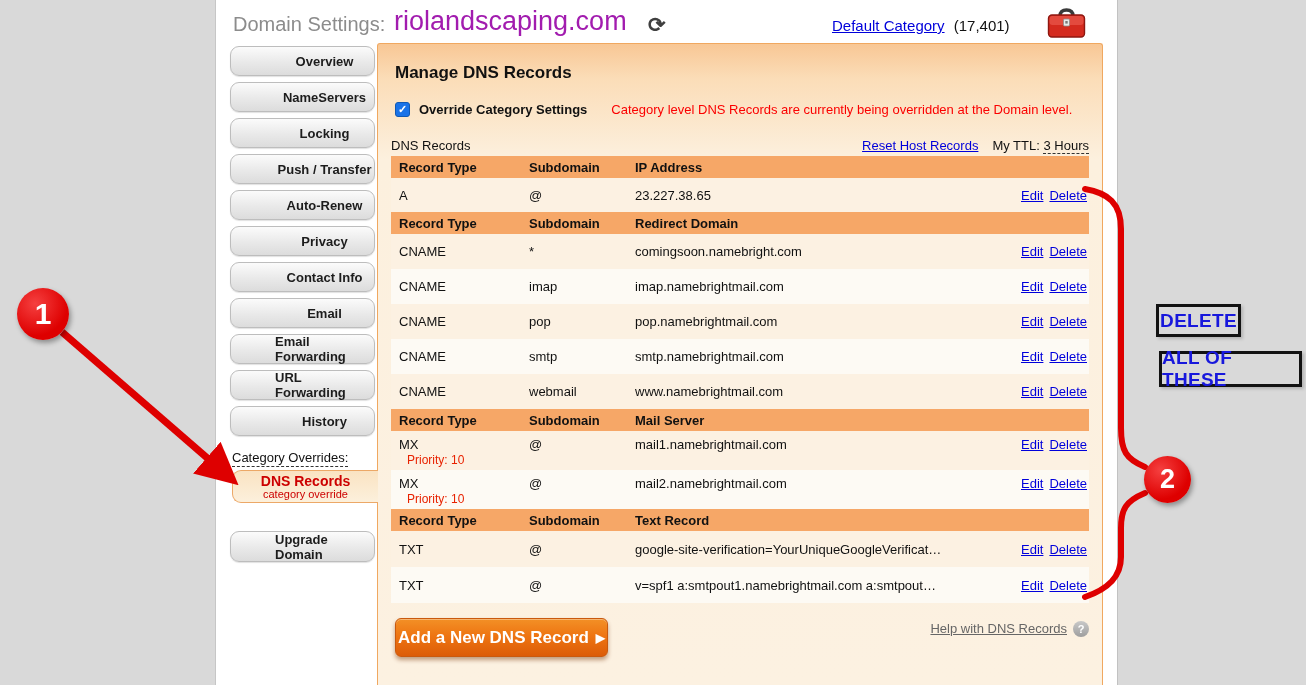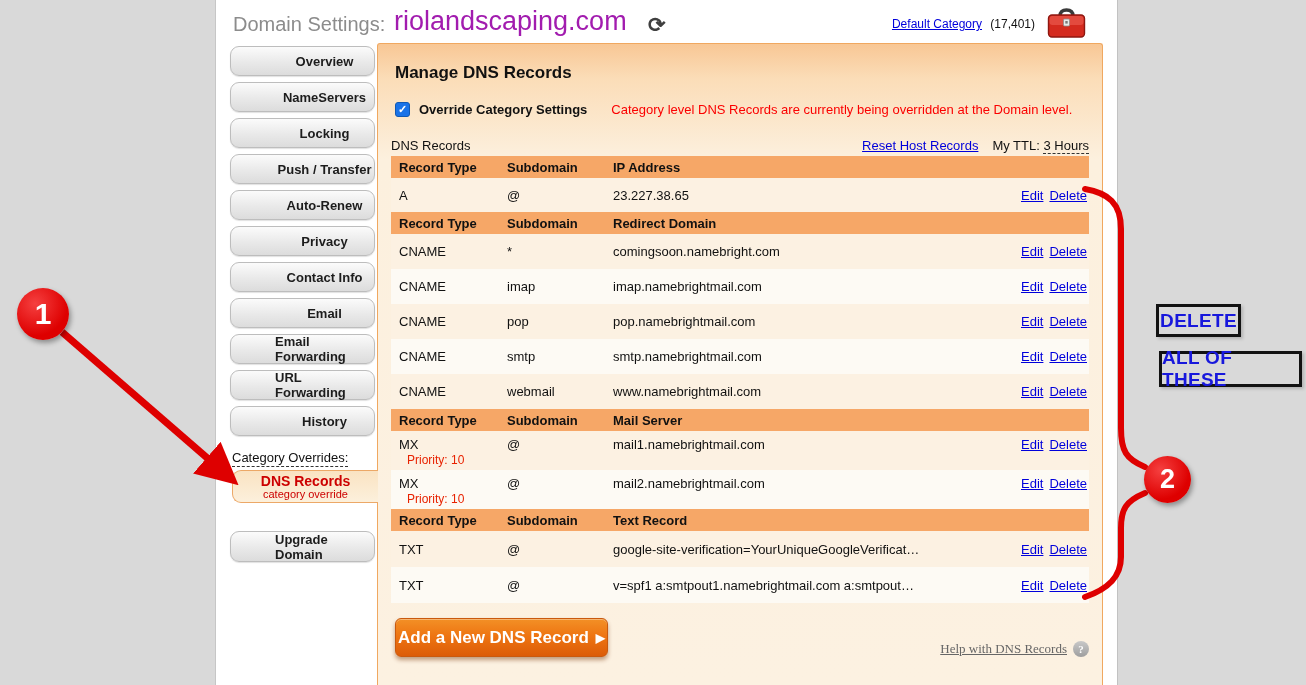--- a/index.html
+++ b/index.html
@@ -8,21 +8,21 @@
   #page { position:absolute; inset:0; width:1306px; height:685px; }
 
   
   .card { position:absolute; left:215px; top:0; width:903px; height:685px;
           background:#FFFFFF; border-left:1px solid #C6C6C6; border-right:1px solid #C2C2C2; }
 
   
   .hdr-title { position:absolute; left:233px; top:13px; font-size:20px; color:#8C8C8C; }
   .hdr-domain { position:absolute; left:394px; top:6px; font-size:27px; color:#a21caf; }
   .refresh { position:absolute; left:648px; top:13px; font-size:21px; font-weight:bold; color:#3F3F3F; cursor:pointer; }
-  .hdr-right { position:absolute; left:876px; top:17px; width:175px; font-size:12px; color:#111; white-space:nowrap;text-align:center; }
+  .hdr-right { position:absolute; left:832px; top:17px; width:175px; font-size:15px; color:#111; white-space:nowrap;text-align:center; }
   .hdr-right .link { margin-right:5px; }
   .toolbox { position:absolute; left:1047px; top:7px; width:39px; height:32px; cursor:pointer; }
 
   .link { color:#0000DB; text-decoration:underline; cursor:pointer; }
 
   
   .sidenav { position:absolute; left:230px; top:46px; width:145px; }
   .side-btn { height:30px; margin-bottom:6px; border:1px solid #BDBDBD; border-radius:9px;
               background:linear-gradient(#FBFBFB,#E9E9E9 55%,#DCDCDC);
               display:flex; align-items:center; justify-content:center;
@@ -56,36 +56,36 @@
   .ttl-group { margin-left:14px; white-space:nowrap; }
   .ttl-val { border-bottom:1px dashed #333; cursor:pointer; }
 
   
   .dns-table { position:absolute; left:391px; top:156px; width:698px; font-size:13px; color:#111; }
   .thead { height:22px; background:#F6A767; display:flex; align-items:center; font-weight:bold; }
   .row { display:flex; align-items:center; }
   .row.shade-a { background:#FCF1E2; }
   .row.shade-b { background:#FDFAF4; }
   .row.two { align-items:flex-start; padding-top:6px; }
-  .c-type { width:116px; padding-left:8px; }
+  .c-type { width:138px; padding-left:8px; }
   .c-sub  { width:106px; }
   .c-val  { flex:1; padding-right:8px; overflow:hidden; white-space:nowrap; }
   .c-act  { width:92px; text-align:right; padding-right:2px; white-space:nowrap; }
   .c-act .link { margin-left:6px; }
   .priority { color:#E82200; font-size:12px; margin:1px 0 0 8px; }
 
   
   .foot { position:absolute; left:395px; top:618px; width:694px; display:flex; justify-content:space-between; }
   .add-btn { width:213px; height:39px; border:1px solid #C9590E; border-radius:6px;
              background:linear-gradient(#F39026,#EE7512 45%,#DC5C08);
              color:#fff; font-size:17px; font-weight:bold;
              display:flex; align-items:center; justify-content:center; cursor:pointer;
              box-shadow:0 3px 4px rgba(120,50,0,0.45), inset 0 1px 0 rgba(255,255,255,0.35); }
   .add-btn .arr { font-size:12px; margin-left:7px; }
-  .help-group { display:flex; align-items:flex-end; margin-top:3px; font-size:13px;font-family:Liberation Serif, serif; }
+  .help-group { display:flex; align-items:flex-start; margin-top:3px; font-size:13px; }
   .help-link { color:#666; text-decoration:underline; cursor:pointer; }
   .help-q { width:16px; height:16px; border-radius:50%; background:linear-gradient(#C9C9C9,#9E9E9E);
             color:#fff; font-size:11px; font-weight:bold; display:flex; align-items:center; justify-content:center;
             margin-left:6px; cursor:pointer; }
 
   
   .anno-svg { position:absolute; inset:0; width:1306px; height:685px; pointer-events:none; z-index:10; }
   .num-circle { position:absolute; z-index:11; border-radius:50%;
                 background:radial-gradient(circle at 35% 30%, #F54040, #DE0000 65%);
                 box-shadow:2px 3px 5px rgba(0,0,0,0.35);

